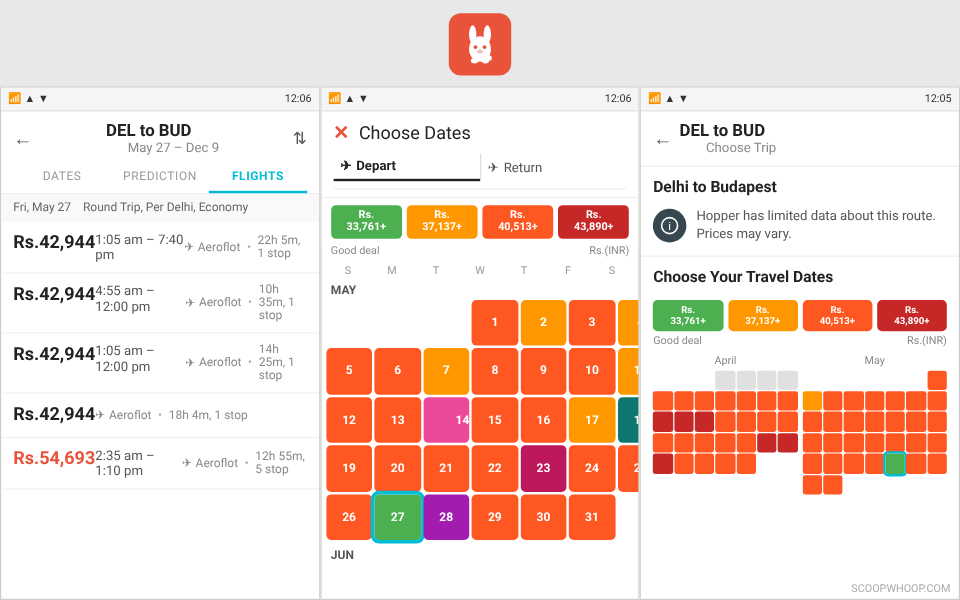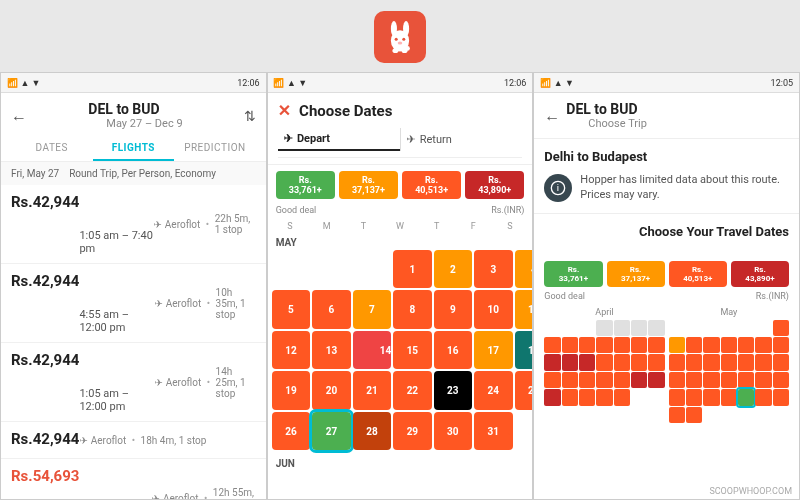--- a/index.html
+++ b/index.html
@@ -137,21 +137,20 @@
       font-size: 15px;
       font-weight: bold;
       color: #222;
       margin-bottom: 2px;
     }
     .flight-time {
       font-size: 11px;
       color: #555;
       display: flex;
       justify-content: space-between;
-      margin-top: 36px;
     }
     .flight-airline {
       font-size: 10px;
       color: #888;
       display: flex;
       align-items: center;
       gap: 3px;
     }
     .plane-icon {
       font-size: 10px;
@@ -169,21 +168,21 @@
       gap: 8px;
       margin-bottom: 8px;
     }
     .close-x {
       color: #e8533a;
       font-size: 16px;
       font-weight: bold;
     }
     .choose-title {
       font-size: 15px;
-      font-weight: bold;
+      font-weight: normal;
       color: #222;
     }
     .depart-return {
       display: flex;
       border-bottom: 1px solid #eee;
       padding-bottom: 6px;
     }
     .dep-ret-tab {
       flex: 1;
       display: flex;
@@ -325,22 +324,21 @@
       line-height: 1.4;
     }
 
     .travel-dates-section {
       padding: 10px;
     }
     .travel-dates-title {
       font-size: 13px;
       font-weight: bold;
       color: #222;
-      margin-bottom: 22px;
-      text-align: right;
+      margin-bottom: 11px;
     }
     .price-legend2 {
       display: flex;
       gap: 4px;
       margin-bottom: 4px;
     }
     .legend-label2 {
       font-size: 9px;
       color: #888;
       display: flex;
@@ -425,29 +423,29 @@
       <div class="screen1-top">
         <span class="back-arrow">←</span>
         <div>
           <div class="route-title">DEL to BUD</div>
           <div class="date-range">May 27 – Dec 9</div>
         </div>
         <span class="sort-icon">⇅</span>
       </div>
       <div class="screen1-tabs">
         <div class="tab">DATES</div>
+        <div class="tab">PREDICTION</div>
         <div class="tab active">FLIGHTS</div>
-        <div class="tab">PREDICTION</div>
       </div>
     </div>
 
     <div class="flight-section-header">
       <span>Fri, May 27</span>
       &nbsp;&nbsp;
-      <span>Round Trip, Per Person, Economy</span>
+      <span>Round Trip, Per Delhi, Economy</span>
     </div>
 
     <div style="overflow-y:auto; flex:1;">
       <div class="flight-item">
         <div class="flight-price">Rs.42,944</div>
         <div class="flight-time">
           <span>1:05 am – 7:40 pm</span>
         </div>
         <div class="flight-airline">
           <span class="plane-icon">✈</span>
@@ -562,35 +560,35 @@
         <div class="cal-cell" style="background: rgb(255, 152, 0);">4</div>
         <div class="cal-cell" style="background: rgb(255, 87, 34);">5</div>
         <div class="cal-cell" style="background: rgb(255, 87, 34);">6</div>
         <div class="cal-cell" style="background: rgb(255, 152, 0);">7</div>
         <div class="cal-cell" style="background: rgb(255, 87, 34);">8</div>
         <div class="cal-cell" style="background: rgb(255, 87, 34);">9</div>
         <div class="cal-cell" style="background: rgb(255, 87, 34);">10</div>
         <div class="cal-cell" style="background: rgb(255, 152, 0);">11</div>
         <div class="cal-cell" style="background: rgb(255, 87, 34);">12</div>
         <div class="cal-cell" style="background: rgb(255, 87, 34);">13</div>
-        <div class="cal-cell" style="background: #ef4444; padding-left: 27px;">14</div>
+        <div class="cal-cell" style="background: #ec4899; padding-left: 27px;">14</div>
         <div class="cal-cell" style="background: rgb(255, 87, 34);">15</div>
         <div class="cal-cell" style="background: rgb(255, 87, 34);">16</div>
         <div class="cal-cell" style="background: rgb(255, 152, 0);">17</div>
         <div class="cal-cell" style="background: #0f766e;">18</div>
         <div class="cal-cell" style="background: rgb(255, 87, 34);">19</div>
         <div class="cal-cell" style="background: rgb(255, 87, 34);">20</div>
         <div class="cal-cell" style="background: rgb(255, 87, 34);">21</div>
         <div class="cal-cell" style="background: rgb(255, 87, 34);">22</div>
-        <div class="cal-cell" style="background: #000000;">23</div>
+        <div class="cal-cell" style="background: #be185d;">23</div>
         <div class="cal-cell" style="background: rgb(255, 87, 34);">24</div>
         <div class="cal-cell" style="background: rgb(255, 87, 34);">25</div>
         <div class="cal-cell" style="background: rgb(255, 87, 34);">26</div>
         <div class="cal-cell" style="background: rgb(76, 175, 80); outline: rgb(0, 188, 212) solid 3px;">27</div>
-        <div class="cal-cell" style="background: #c2410c;">28</div>
+        <div class="cal-cell" style="background: #a21caf;">28</div>
         <div class="cal-cell" style="background: rgb(255, 87, 34);">29</div>
         <div class="cal-cell" style="background: rgb(255, 87, 34);">30</div>
         <div class="cal-cell" style="background: rgb(255, 87, 34);">31</div>
         <div class="cal-cell empty"></div>
       </div>
 
     <div class="cal-month">JUN</div>
   </div>
 
   <div class="screen">

